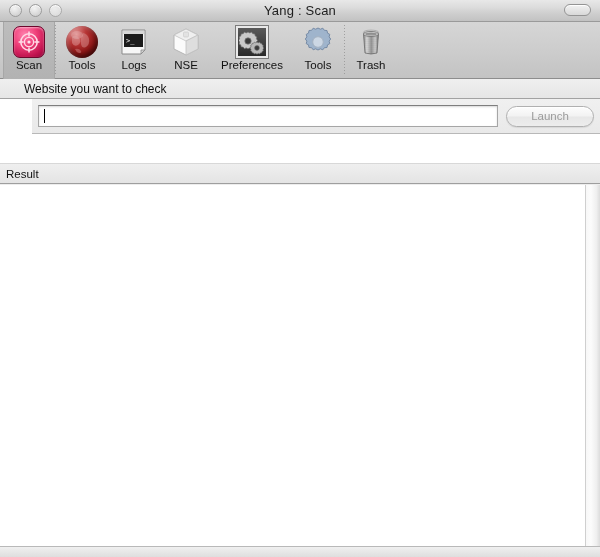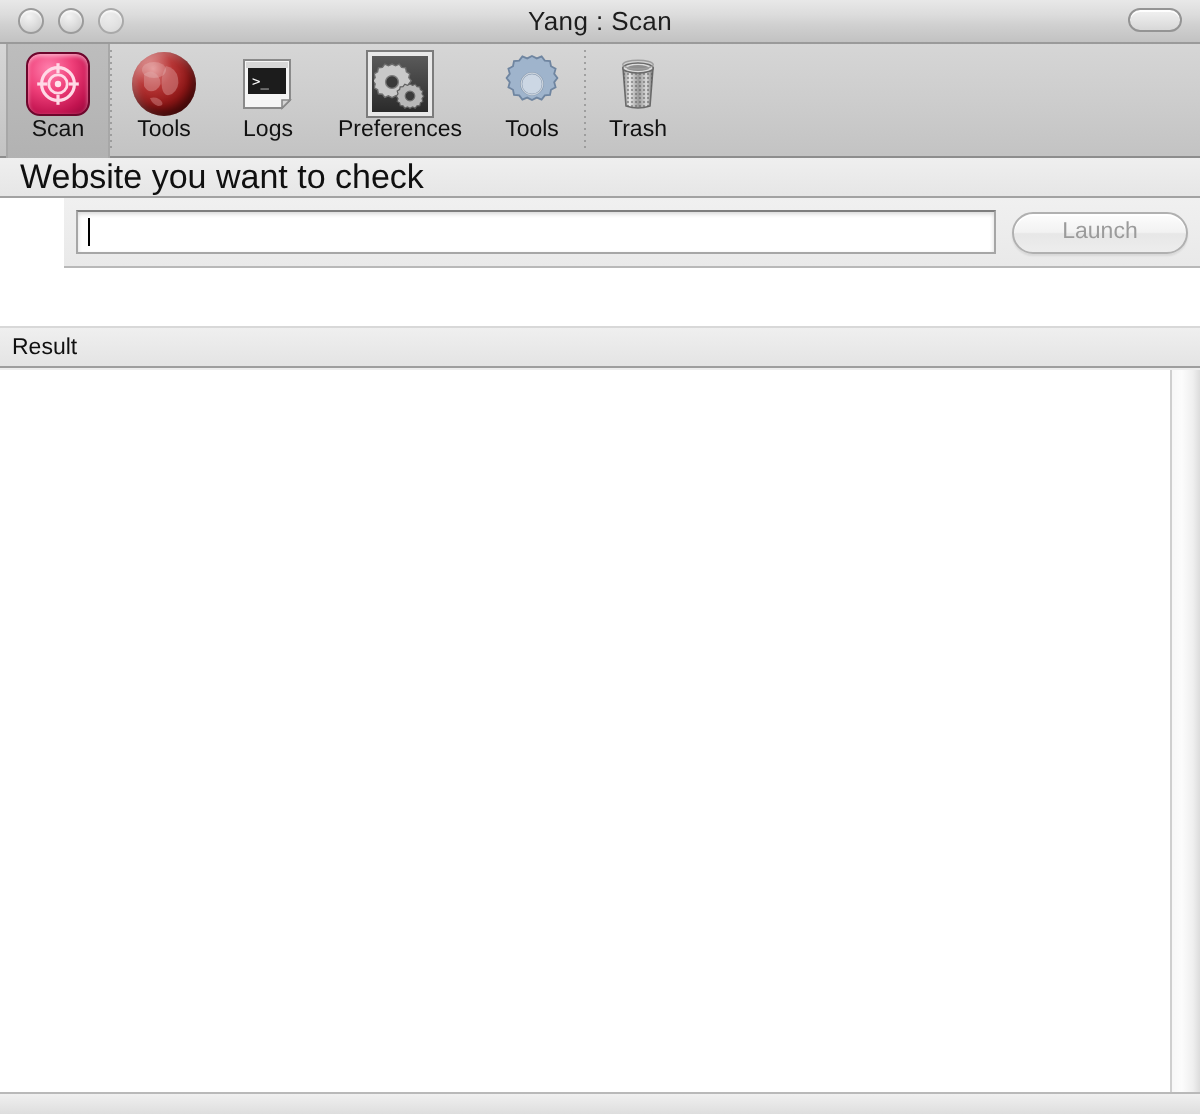--- a/index.html
+++ b/index.html
@@ -162,22 +162,22 @@
   }
 
   
   .section-header {
     flex: 0 0 20px;
     height: 20px;
     background: linear-gradient(to bottom, #efefef, #e6e6e6);
     border-bottom: 1px solid #a2a2a2;
     display: flex;
     align-items: center;
-    padding-left: 10px;
-    font-size: 17px;
+    padding-left: 24px;
+    font-size: 12px;
     color: #101010;
   }
 
   .form-row {
     flex: 0 0 35px;
     height: 35px;
     background: linear-gradient(to bottom, #f0f0f0, #e9e9e9);
     display: flex;
     align-items: center;
     padding: 0 6px;
@@ -324,20 +324,31 @@
           <path d="M4 4 H27 V24 L23 28 H4 Z" fill="#f6f6f6" stroke="#8a8a8a" stroke-width="1"></path>
           <rect x="6" y="8" width="19" height="13" fill="#1c1c1c"></rect>
           <rect x="5" y="5" width="21" height="3" fill="#d8d8d8"></rect>
           <text x="8" y="17" font-family="DejaVu Sans Mono, monospace" font-size="7" fill="#ffffff">&gt;_</text>
           <path d="M23 28 L23 24 L27 24 Z" fill="#d4d4d4" stroke="#8a8a8a" stroke-width="0.8"></path>
         </svg>
       </div>
       <div class="tb-label">Logs</div>
     </div>
 
+    <div class="tb-item">
+      <div class="tb-icon">
+        <svg width="32" height="32" viewBox="0 0 32 32" aria-hidden="true">
+          <path d="M16 3 L28 9 V23 L16 29 L4 23 V9 Z" fill="#fbfbfb" stroke="#b5b5b5" stroke-width="1"></path>
+          <path d="M16 3 L28 9 L16 15 L4 9 Z" fill="#efefef" stroke="#c2c2c2" stroke-width="0.8"></path>
+          <path d="M16 15 L28 9 V23 L16 29 Z" fill="#dedede" stroke="#c2c2c2" stroke-width="0.8"></path>
+          <rect x="13.5" y="6" width="5" height="5" rx="1" fill="#e2e2e2" stroke="#c7c7c7" stroke-width="0.6"></rect>
+        </svg>
+      </div>
+      <div class="tb-label">NSE</div>
+    </div>
 
     <div class="tb-item wide">
       <div class="tb-icon ic-prefs">
         <svg width="26" height="26" viewBox="0 0 26 26" aria-hidden="true">
           <g fill="#c9c9c9" stroke="#6e6e6e" stroke-width="0.7">
             <path d="M9 3 l1.8 0.9 1.8 -0.8 1.2 1.6 2 0.2 0.4 2 1.7 1 -0.5 1.9 1.2 1.6 -1.2 1.6 0.5 1.9 -1.7 1 -0.4 2 -2 0.2 -1.2 1.6 -1.8 -0.8 -1.8 0.9 -1.8 -0.9 -1.8 0.8 -1.2 -1.6 -2 -0.2 -0.4 -2 -1.7 -1 0.5 -1.9 -1.2 -1.6 1.2 -1.6 -0.5 -1.9 1.7 -1 0.4 -2 2 -0.2 1.2 -1.6 1.8 0.8 Z"></path>
           </g>
           <circle cx="9" cy="12" r="3.2" fill="#3a3a3a" stroke="#7d7d7d" stroke-width="0.7"></circle>
           <g fill="#b8b8b8" stroke="#5e5e5e" stroke-width="0.6">
             <path d="M18 13 l1.3 0.7 1.3 -0.6 0.9 1.2 1.4 0.1 0.3 1.4 1.2 0.7 -0.4 1.4 0.9 1.2 -0.9 1.2 0.4 1.4 -1.2 0.7 -0.3 1.4 -1.4 0.1 -0.9 1.2 -1.3 -0.6 -1.3 0.7 -1.3 -0.7 -1.3 0.6 -0.9 -1.2 -1.4 -0.1 -0.3 -1.4 -1.2 -0.7 0.4 -1.4 -0.9 -1.2 0.9 -1.2 -0.4 -1.4 1.2 -0.7 0.3 -1.4 1.4 -0.1 0.9 -1.2 1.3 0.6 Z"></path>

